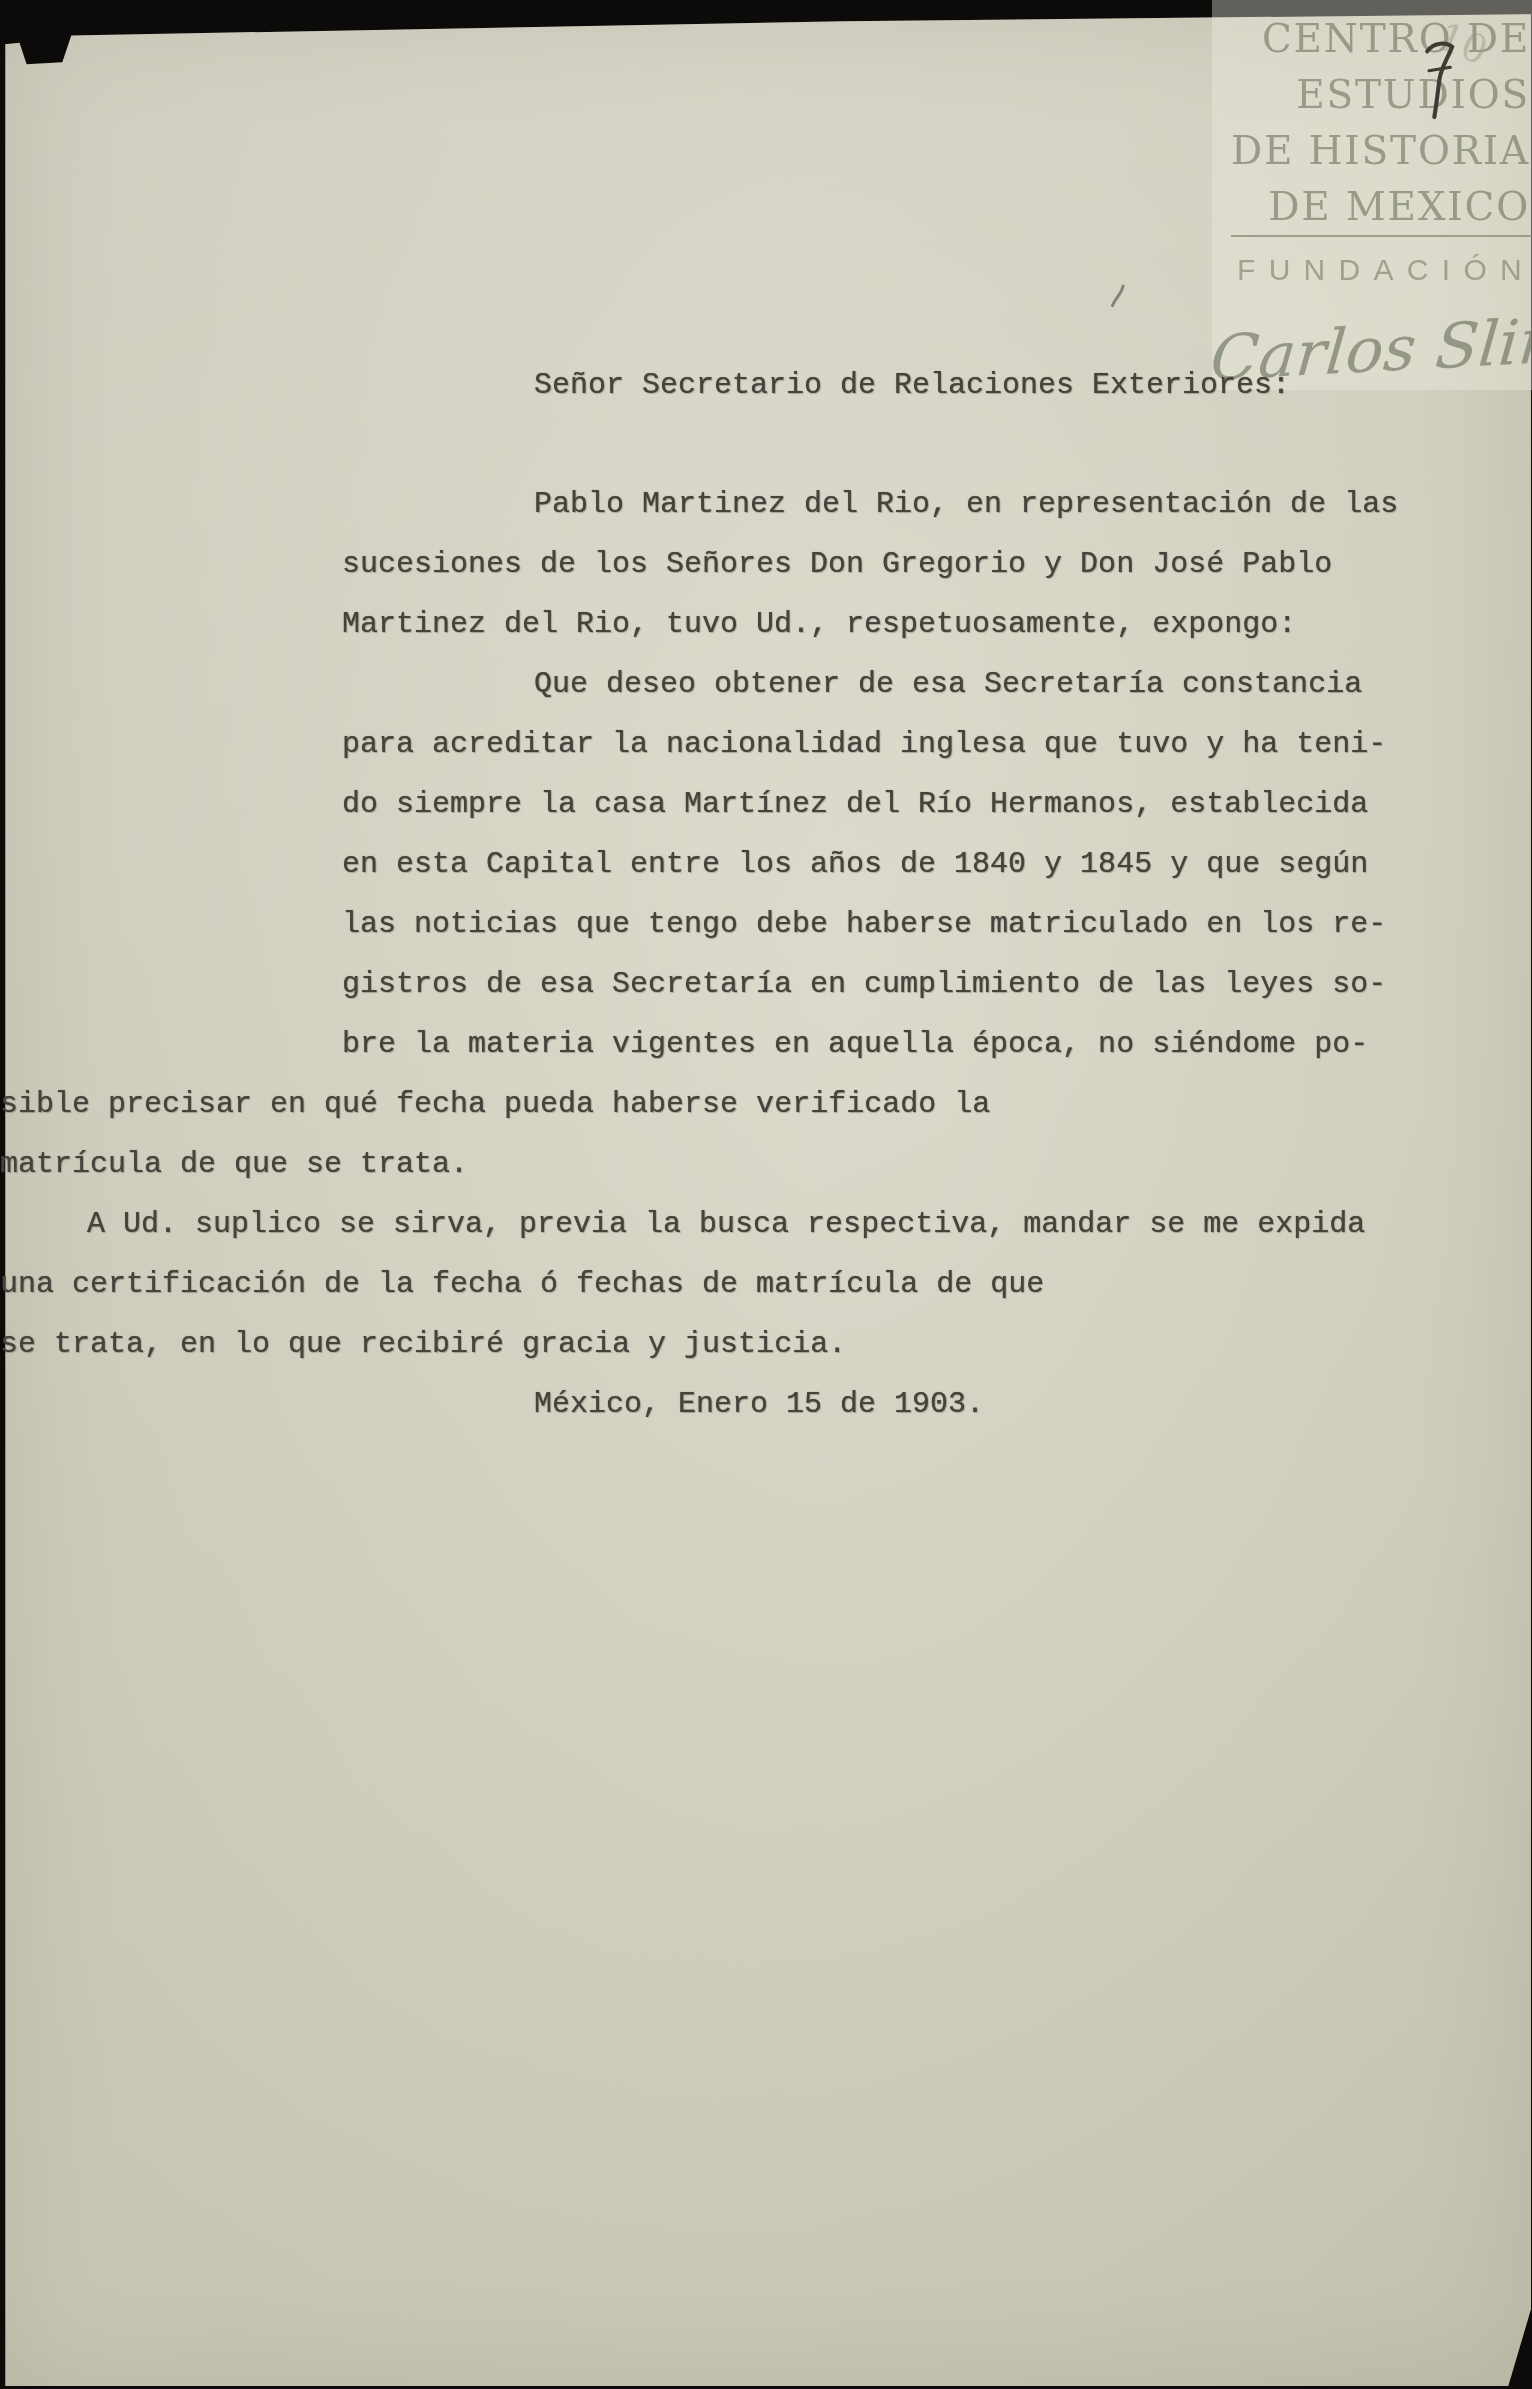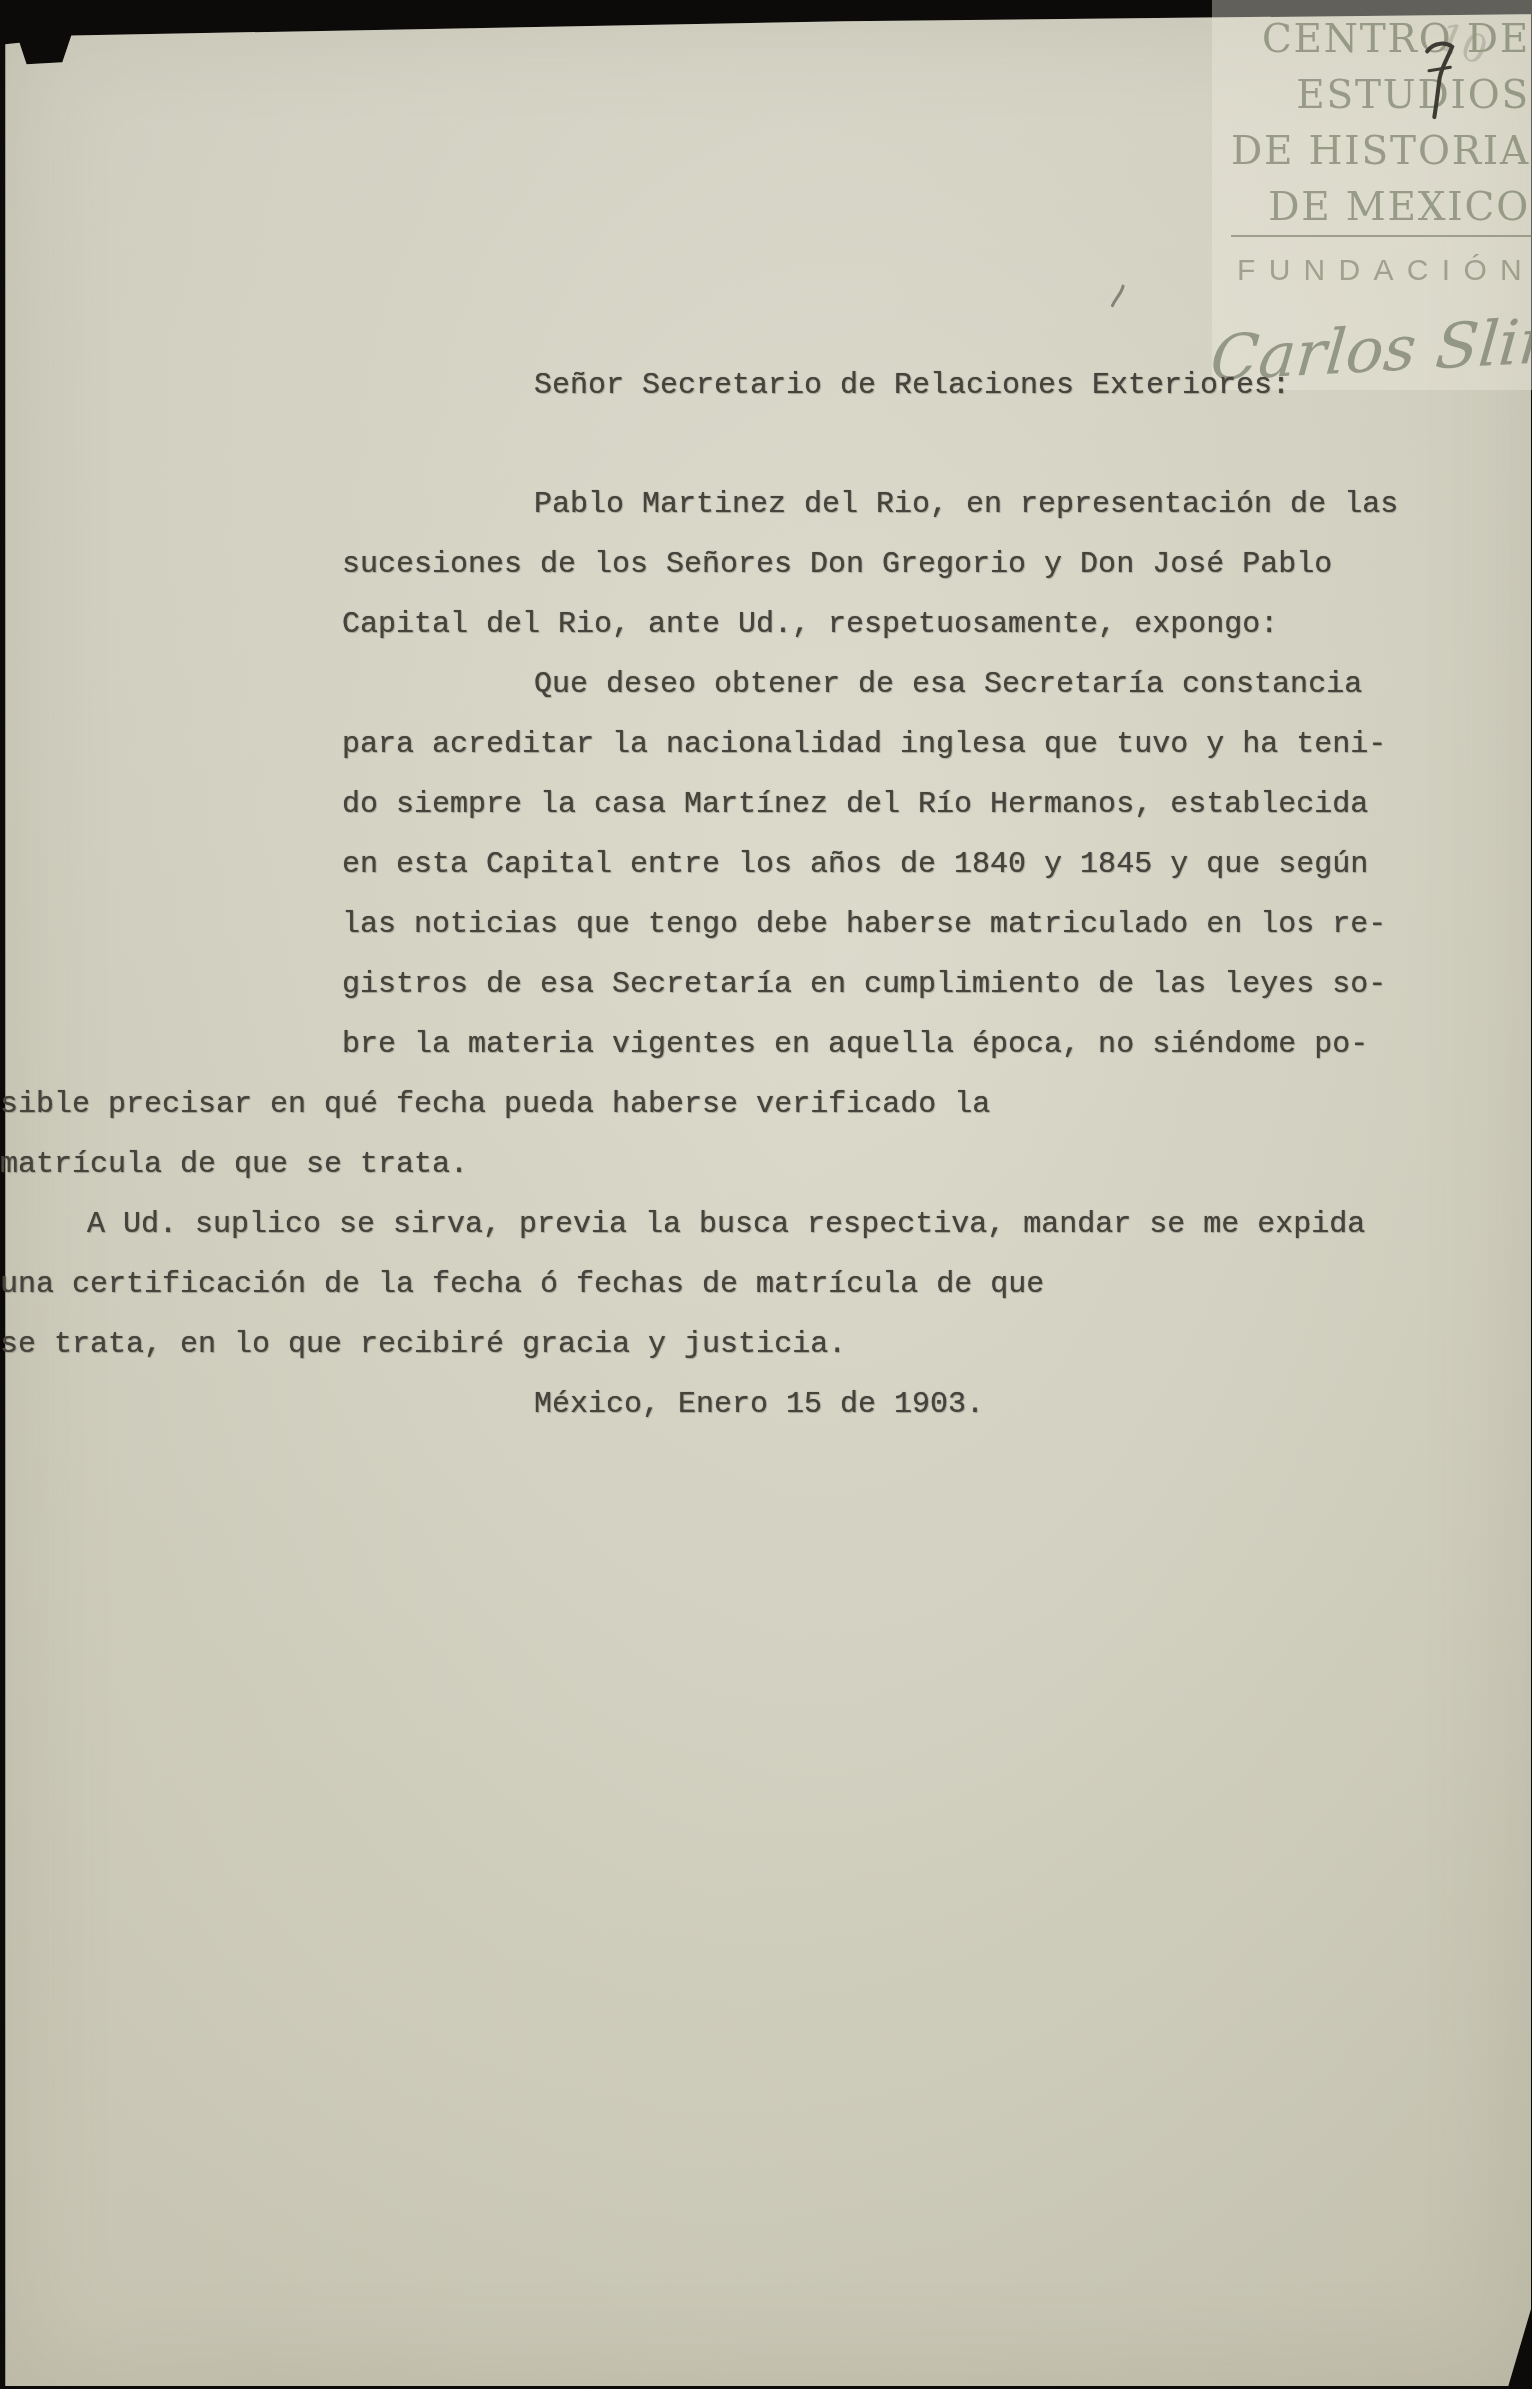--- a/index.html
+++ b/index.html
@@ -132,21 +132,21 @@
 </svg>
 
 <svg class="pencil-mark-svg" viewBox="0 0 24 36">
   <path d="M5,30 C8,22 15,17 17,8" fill="none" stroke="rgba(78,78,66,0.6)" stroke-width="3.4" stroke-linecap="round"></path>
 </svg>
 
 <div class="letter">
   <div class="tline ind-c gap-after">Señor Secretario de Relaciones Exteriores:</div>
   <div class="tline ind-c">Pablo Martinez del Rio, en representación de las</div>
   <div class="tline ind-b">sucesiones de los Señores Don Gregorio y Don José Pablo</div>
-  <div class="tline ind-b">Capital del Rio, ante Ud., respetuosamente, expongo:</div>
+  <div class="tline ind-b">Martinez del Rio, tuvo Ud., respetuosamente, expongo:</div>
   <div class="tline ind-c">Que deseo obtener de esa Secretaría constancia</div>
   <div class="tline ind-b">para acreditar la nacionalidad inglesa que tuvo y ha teni-</div>
   <div class="tline ind-b">do siempre la casa Martínez del Río Hermanos, establecida</div>
   <div class="tline ind-b">en esta Capital entre los años de 1840 y 1845 y que según</div>
   <div class="tline ind-b">las noticias que tengo debe haberse matriculado en los re-</div>
   <div class="tline ind-b">gistros de esa Secretaría en cumplimiento de las leyes so-</div>
   <div class="tline ind-b">bre la materia vigentes en aquella época, no siéndome po-</div>
   <div class="tline ind-b2">sible precisar en qué fecha pueda haberse verificado la</div>
   <div class="tline ind-b2">matrícula de que se trata.</div>
   <div class="tline ind-a">A Ud. suplico se sirva, previa la busca respectiva, mandar se me expida</div>

